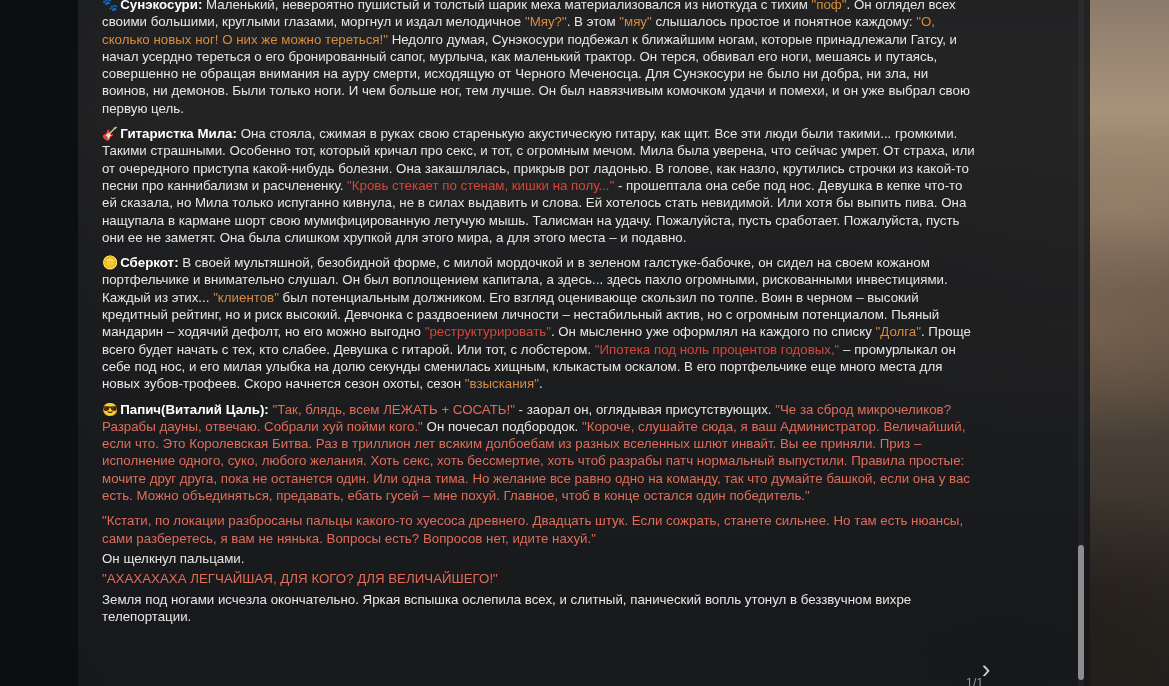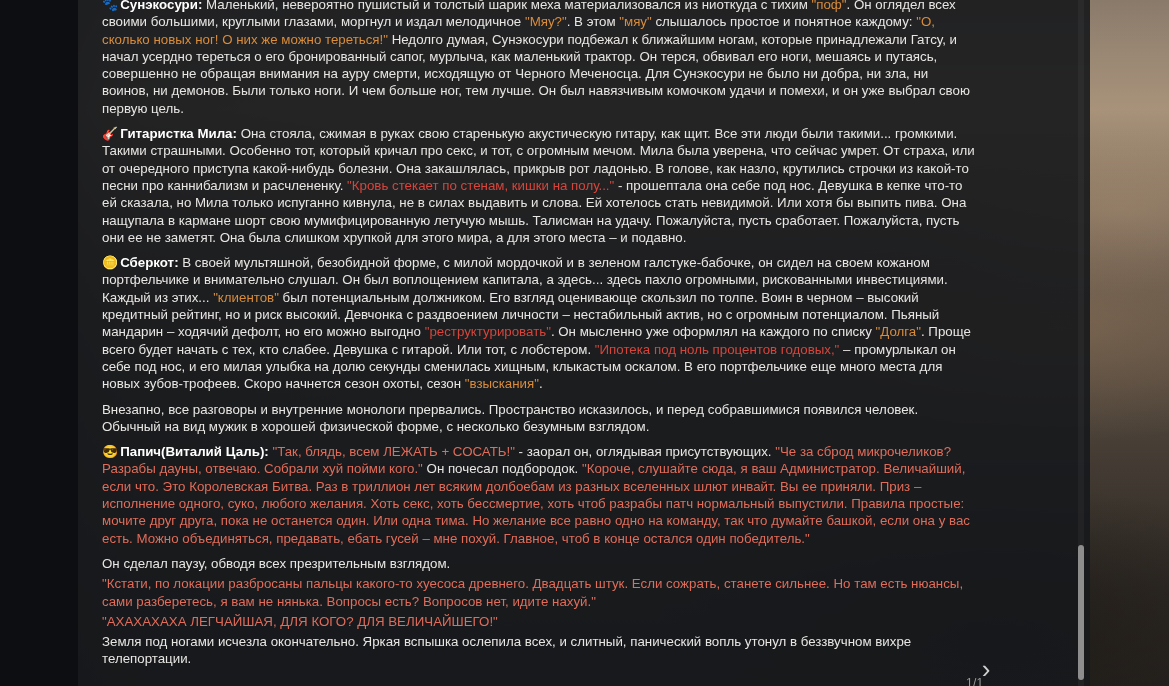--- a/index.html
+++ b/index.html
@@ -147,24 +147,23 @@
 
 <div class="screen">
   <div class="bg"></div>
   <div class="left-band"></div>
 
   <div class="reader">
     <div class="reader-inner" id="story">
         <p><span class="emoji">🐾</span><span class="speaker">Сунэкосури:</span><span class="plain"> Маленький, невероятно пушистый и толстый шарик меха материализовался из ниоткуда с тихим </span><span class="q">"поф"</span><span class="plain">. Он оглядел всех своими большими, круглыми глазами, моргнул и издал мелодичное </span><span class="q">"Мяу?"</span><span class="plain">. В этом </span><span class="q">"мяу"</span><span class="plain"> слышалось простое и понятное каждому: </span><span class="q">"О, сколько новых ног! О них же можно тереться!"</span><span class="plain"> Недолго думая, Сунэкосури подбежал к ближайшим ногам, которые принадлежали Гатсу, и начал усердно тереться о его бронированный сапог, мурлыча, как маленький трактор. Он терся, обвивал его ноги, мешаясь и путаясь, совершенно не обращая внимания на ауру смерти, исходящую от Черного Меченосца. Для Сунэкосури не было ни добра, ни зла, ни воинов, ни демонов. Были только ноги. И чем больше ног, тем лучше. Он был навязчивым комочком удачи и помехи, и он уже выбрал свою первую цель.</span></p>
         <p><span class="emoji">🎸</span><span class="speaker">Гитаристка Мила:</span><span class="plain"> Она стояла, сжимая в руках свою старенькую акустическую гитару, как щит. Все эти люди были такими... громкими. Такими страшными. Особенно тот, который кричал про секс, и тот, с огромным мечом. Мила была уверена, что сейчас умрет. От страха, или от очередного приступа какой-нибудь болезни. Она закашлялась, прикрыв рот ладонью. В голове, как назло, крутились строчки из какой-то песни про каннибализм и расчлененку. </span><span class="q2">"Кровь стекает по стенам, кишки на полу..."</span><span class="plain"> - прошептала она себе под нос. Девушка в кепке что-то ей сказала, но Мила только испуганно кивнула, не в силах выдавить и слова. Ей хотелось стать невидимой. Или хотя бы выпить пива. Она нащупала в кармане шорт свою мумифицированную летучую мышь. Талисман на удачу. Пожалуйста, пусть сработает. Пожалуйста, пусть они ее не заметят. Она была слишком хрупкой для этого мира, а для этого места – и подавно.</span></p>
         <p><span class="emoji">🪙</span><span class="speaker">Сберкот:</span><span class="plain"> В своей мультяшной, безобидной форме, с милой мордочкой и в зеленом галстуке-бабочке, он сидел на своем кожаном портфельчике и внимательно слушал. Он был воплощением капитала, а здесь... здесь пахло огромными, рискованными инвестициями. Каждый из этих... </span><span class="q">"клиентов"</span><span class="plain"> был потенциальным должником. Его взгляд оценивающе скользил по толпе. Воин в черном – высокий кредитный рейтинг, но и риск высокий. Девчонка с раздвоением личности – нестабильный актив, но с огромным потенциалом. Пьяный мандарин – ходячий дефолт, но его можно выгодно </span><span class="q2">"реструктурировать"</span><span class="plain">. Он мысленно уже оформлял на каждого по списку </span><span class="q">"Долга"</span><span class="plain">. Проще всего будет начать с тех, кто слабее. Девушка с гитарой. Или тот, с лобстером. </span><span class="q2">"Ипотека под ноль процентов годовых,"</span><span class="plain"> – промурлыкал он себе под нос, и его милая улыбка на долю секунды сменилась хищным, клыкастым оскалом. В его портфельчике еще много места для новых зубов-трофеев. Скоро начнется сезон охоты, сезон </span><span class="q">"взыскания"</span><span class="plain">.</span></p>
-        <p><span class="plain">Внезапно, все разговоры и внутренние монологи прервались. Пространство исказилось, и перед собравшимися появился человек. Обычный на вид мужик в хорошей физической форме, с несколько безумным взглядом.</span></p>
         <p><span class="emoji">😎</span><span class="speaker">Папич(Виталий Цаль):</span><span class="q3"> "Так, блядь, всем ЛЕЖАТЬ + СОСАТЬ!"</span><span class="plain"> - заорал он, оглядывая присутствующих. </span><span class="q3">"Че за сброд микрочеликов? Разрабы дауны, отвечаю. Собрали хуй пойми кого."</span><span class="plain"> Он почесал подбородок. </span><span class="q3">"Короче, слушайте сюда, я ваш Администратор. Величайший, если что. Это Королевская Битва. Раз в триллион лет всяким долбоебам из разных вселенных шлют инвайт. Вы ее приняли. Приз – исполнение одного, суко, любого желания. Хоть секс, хоть бессмертие, хоть чтоб разрабы патч нормальный выпустили. Правила простые: мочите друг друга, пока не останется один. Или одна тима. Но желание все равно одно на команду, так что думайте башкой, если она у вас есть. Можно объединяться, предавать, ебать гусей – мне похуй. Главное, чтоб в конце остался один победитель."</span></p>
-        <p class="tight"><span class="plain">Он сделал паузу, обводя всех презрительным взглядом.</span></p>
         <p class="tight"><span class="q3">"Кстати, по локации разбросаны пальцы какого-то хуесоса древнего. Двадцать штук. Если сожрать, станете сильнее. Но там есть нюансы, сами разберетесь, я вам не нянька. Вопросы есть? Вопросов нет, идите нахуй."</span></p>
+        <p class="tight"><span class="plain">Он щелкнул пальцами.</span></p>
         <p class="tight"><span class="q3">"АХАХАХАХА ЛЕГЧАЙШАЯ, ДЛЯ КОГО? ДЛЯ ВЕЛИЧАЙШЕГО!"</span></p>
         <p><span class="plain">Земля под ногами исчезла окончательно. Яркая вспышка ослепила всех, и слитный, панический вопль утонул в беззвучном вихре телепортации.</span></p>
       </div>
 
     <div class="scrollbar-track"></div>
     <div class="scrollbar-thumb"></div>
   </div>
 
   <div class="next-arrow">›</div>
   <div class="page-count">1/1</div>

